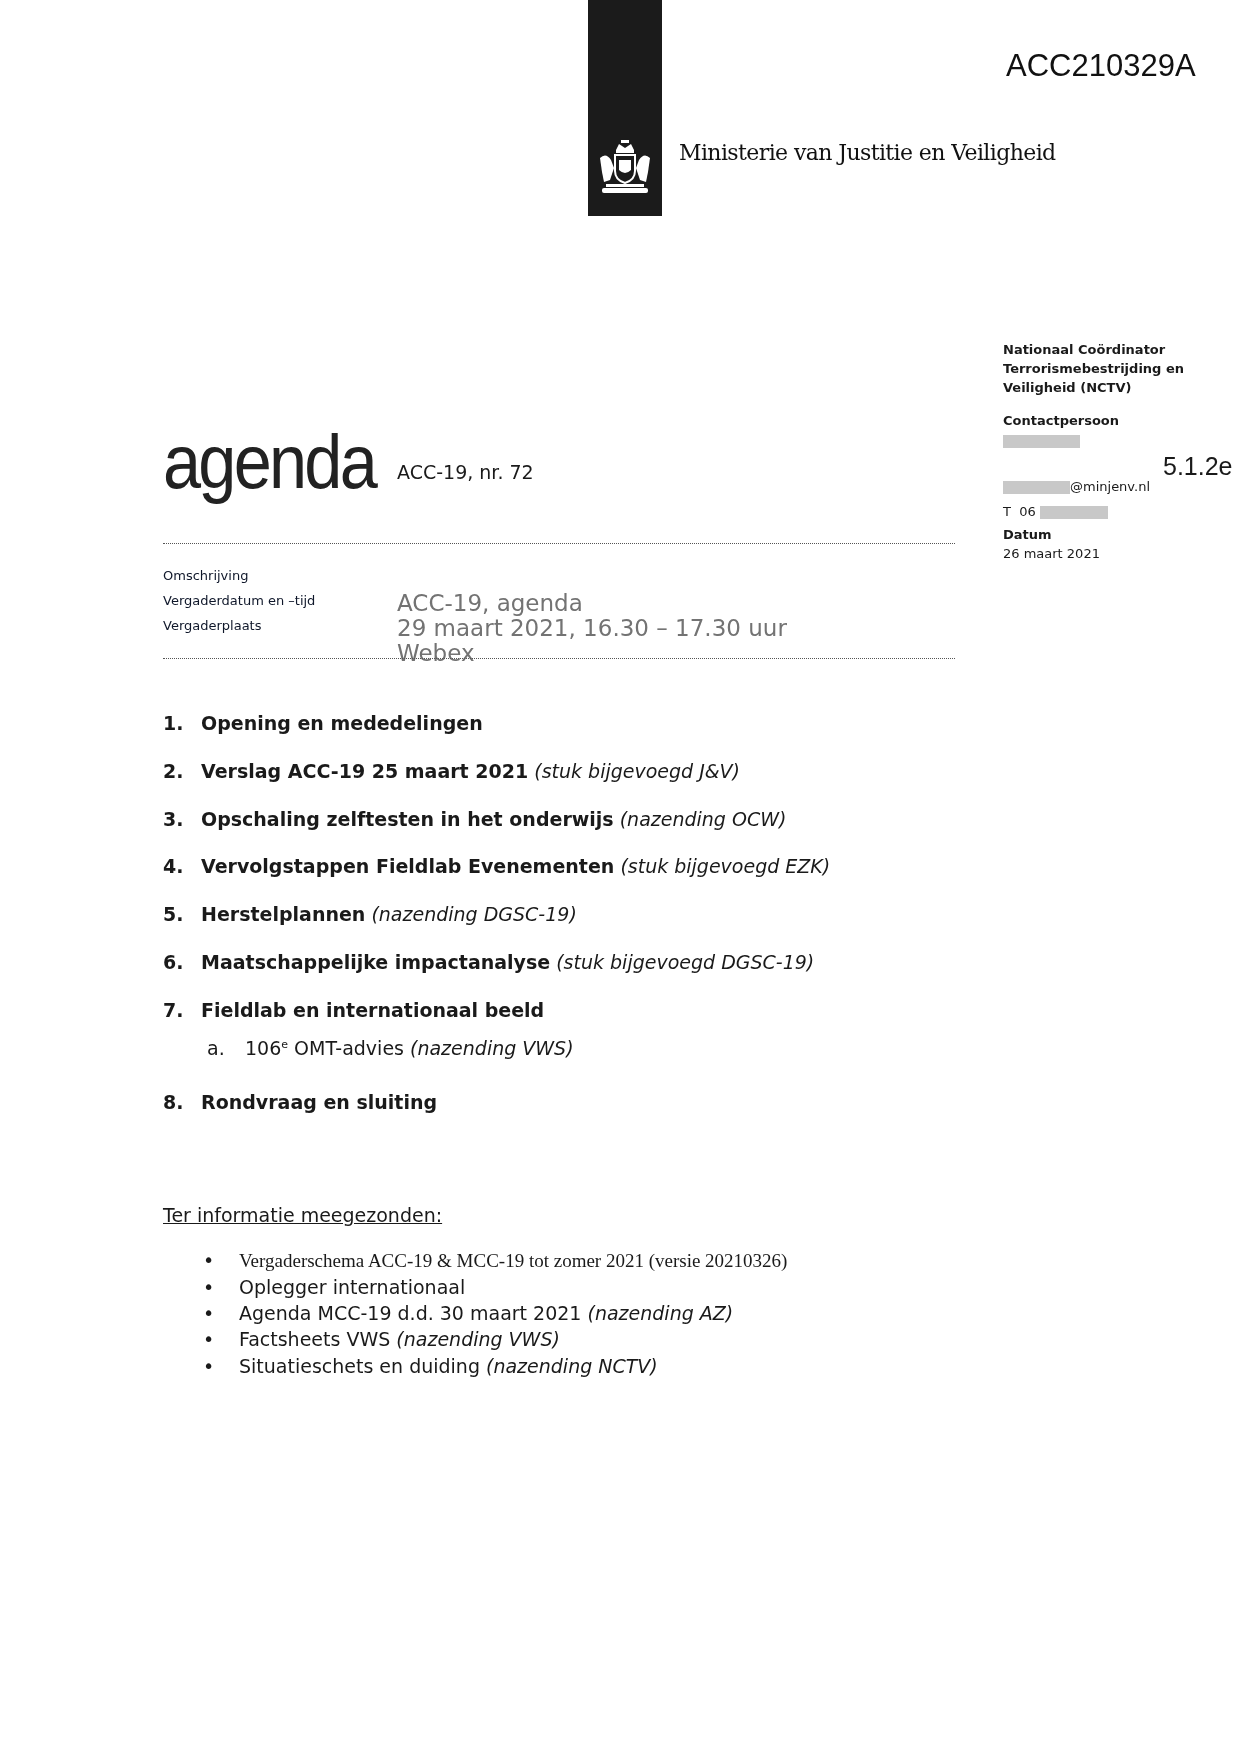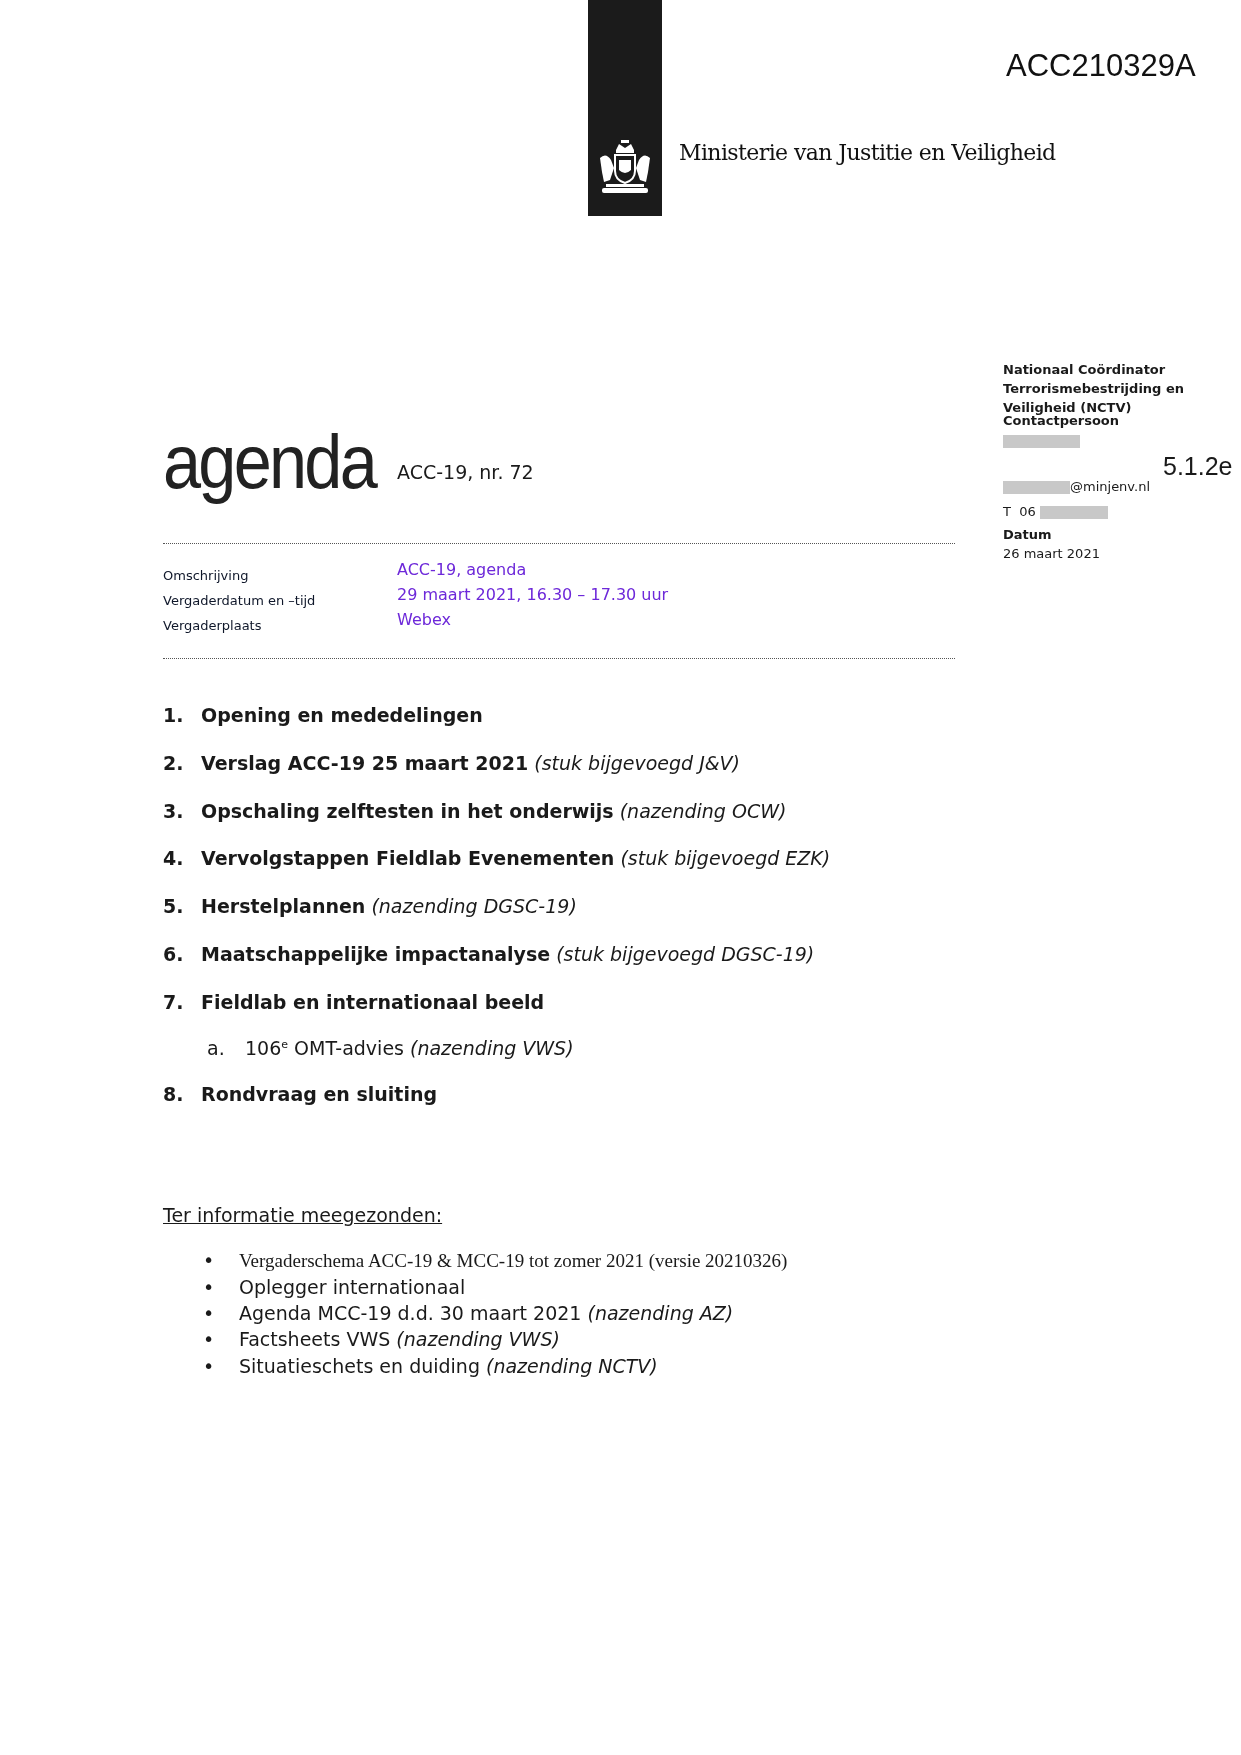--- a/index.html
+++ b/index.html
@@ -11,22 +11,22 @@
   #ministry { left:679px; top:140px; font-family:"DejaVu Serif", serif; font-size:22px; color:#111; letter-spacing:-0.6px; white-space:nowrap; }
   #doccode { left:1006px; top:48px; font-family:"Liberation Sans", sans-serif; font-size:31px; color:#111; }
   .side { left:1003px; font-size:13px; line-height:19px; }
   .side b { font-weight:bold; }
   .redact { display:inline-block; background:#c8c8c8; height:13px; vertical-align:middle; }
   #sidecode { left:1163px; top:452px; font-family:"Liberation Sans", sans-serif; font-size:25px; }
   #agendaword { left:163px; top:418px; font-family:"Liberation Sans", sans-serif; font-size:76px; letter-spacing:-3px; color:#222; transform:scaleX(0.9); transform-origin:left; }
   #agendanum { left:397px; top:461px; font-size:19px; }
   .dotline { left:163px; width:792px; height:0; border-top:1px dotted #555; }
   .metalabel { left:163px; font-size:13px; color:#0f172a; }
-  .metaval { left:397px; font-size:16px; color:#6d28d9; }
-  .item { left:163px; font-size:19px; white-space:nowrap; }
+  .metaval { left:397px; font-size:23px; color:#737373;margin-top:30px; }
+  .item { left:163px; font-size:19px; white-space:nowrap;margin-top:8px; }
   .item .num { display:inline-block; width:38px; font-weight:bold; }
   .item .t { font-weight:bold; }
   .item .n { font-style:italic; }
   .sub { left:207px; font-size:19px; white-space:nowrap; }
   .sub .num { display:inline-block; width:38px; }
   .sub sup { font-size:11px; }
   #infohead { left:163px; top:1204px; font-size:19px; text-decoration:underline; }
   .bullet { left:203px; font-size:19px; white-space:nowrap; }
   .bullet .dot { display:inline-block; width:36px; }
   .bullet i { font-style:italic; }
@@ -44,21 +44,21 @@
     <path d="M25 22 H37 V32 Q31 38 25 32 Z"></path>
     <path d="M6 20 Q12 14 17 22 L20 30 L16 42 L10 44 L8 34 Z"></path>
     <path d="M56 20 Q50 14 45 22 L42 30 L46 42 L52 44 L54 34 Z"></path>
     <rect x="8" y="50" width="46" height="5" rx="2"></rect>
     <path d="M12 46 H50 V49 H12 Z"></path>
   </g>
 </svg>
 <div id="ministry" class="abs">Ministerie van Justitie en Veiligheid</div>
 <div id="doccode" class="abs">ACC210329A</div>
 
-<div class="abs side" style="top:360px;">
+<div class="abs side" style="top:340px;">
   <b>Nationaal Coördinator</b><br>
   <b>Terrorismebestrijding en</b><br>
   <b>Veiligheid (NCTV)</b>
 </div>
 <div class="abs side" style="top:411px;"><b>Contactpersoon</b></div>
 <div class="abs side" style="top:431px;"><span class="redact" style="width:77px;"></span></div>
 <div class="abs side" style="top:458px;margin-top:44px;">
   <span style="white-space:pre;">T  06</span>
   <span class="redact" style="width:68px;"></span>
 </div>

